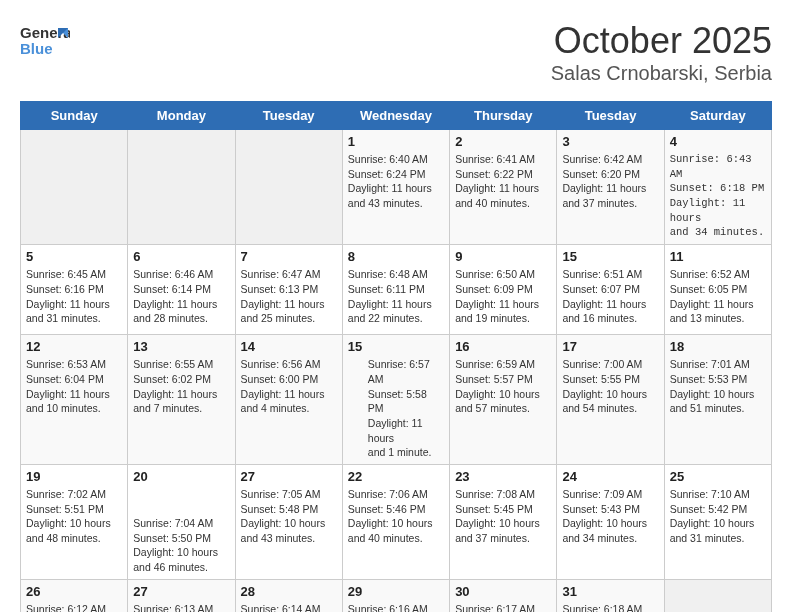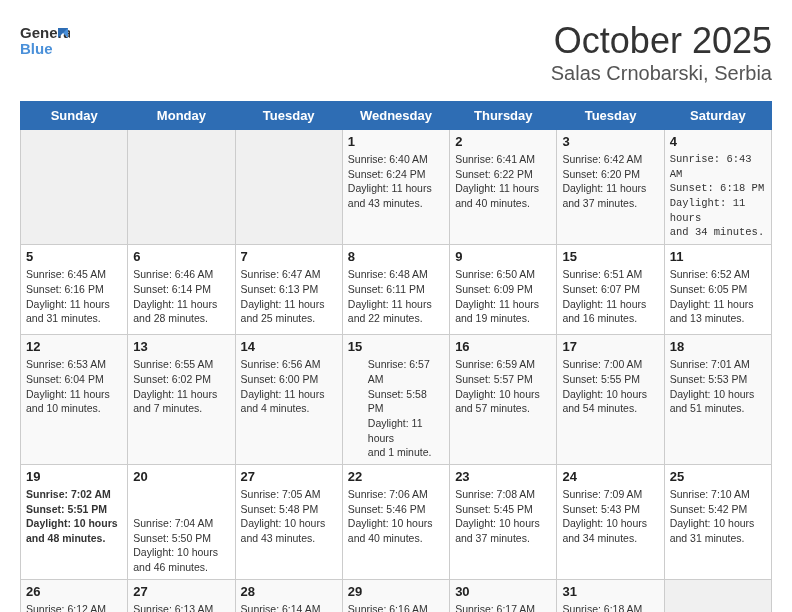--- a/index.html
+++ b/index.html
@@ -239,21 +239,21 @@
           <div class="day-number">18</div>
           <div class="day-info" style="white-space: pre-line;">Sunrise: 7:01 AM
 Sunset: 5:53 PM
 Daylight: 10 hours
 and 51 minutes.</div>
         </td>
       </tr>
       <tr>
         <td>
           <div class="day-number">19</div>
-          <div class="day-info" style="white-space: pre-line; font-weight: bold;">Sunrise: 7:02 AM
+          <div class="day-info" style="white-space: pre-line;">Sunrise: 7:02 AM
 Sunset: 5:51 PM
 Daylight: 10 hours
 and 48 minutes.</div>
         </td>
         <td>
           <div class="day-number">20</div>
           <div class="day-info" style="white-space: pre-line; margin-top: 32px;">Sunrise: 7:04 AM
 Sunset: 5:50 PM
 Daylight: 10 hours
 and 46 minutes.</div>

